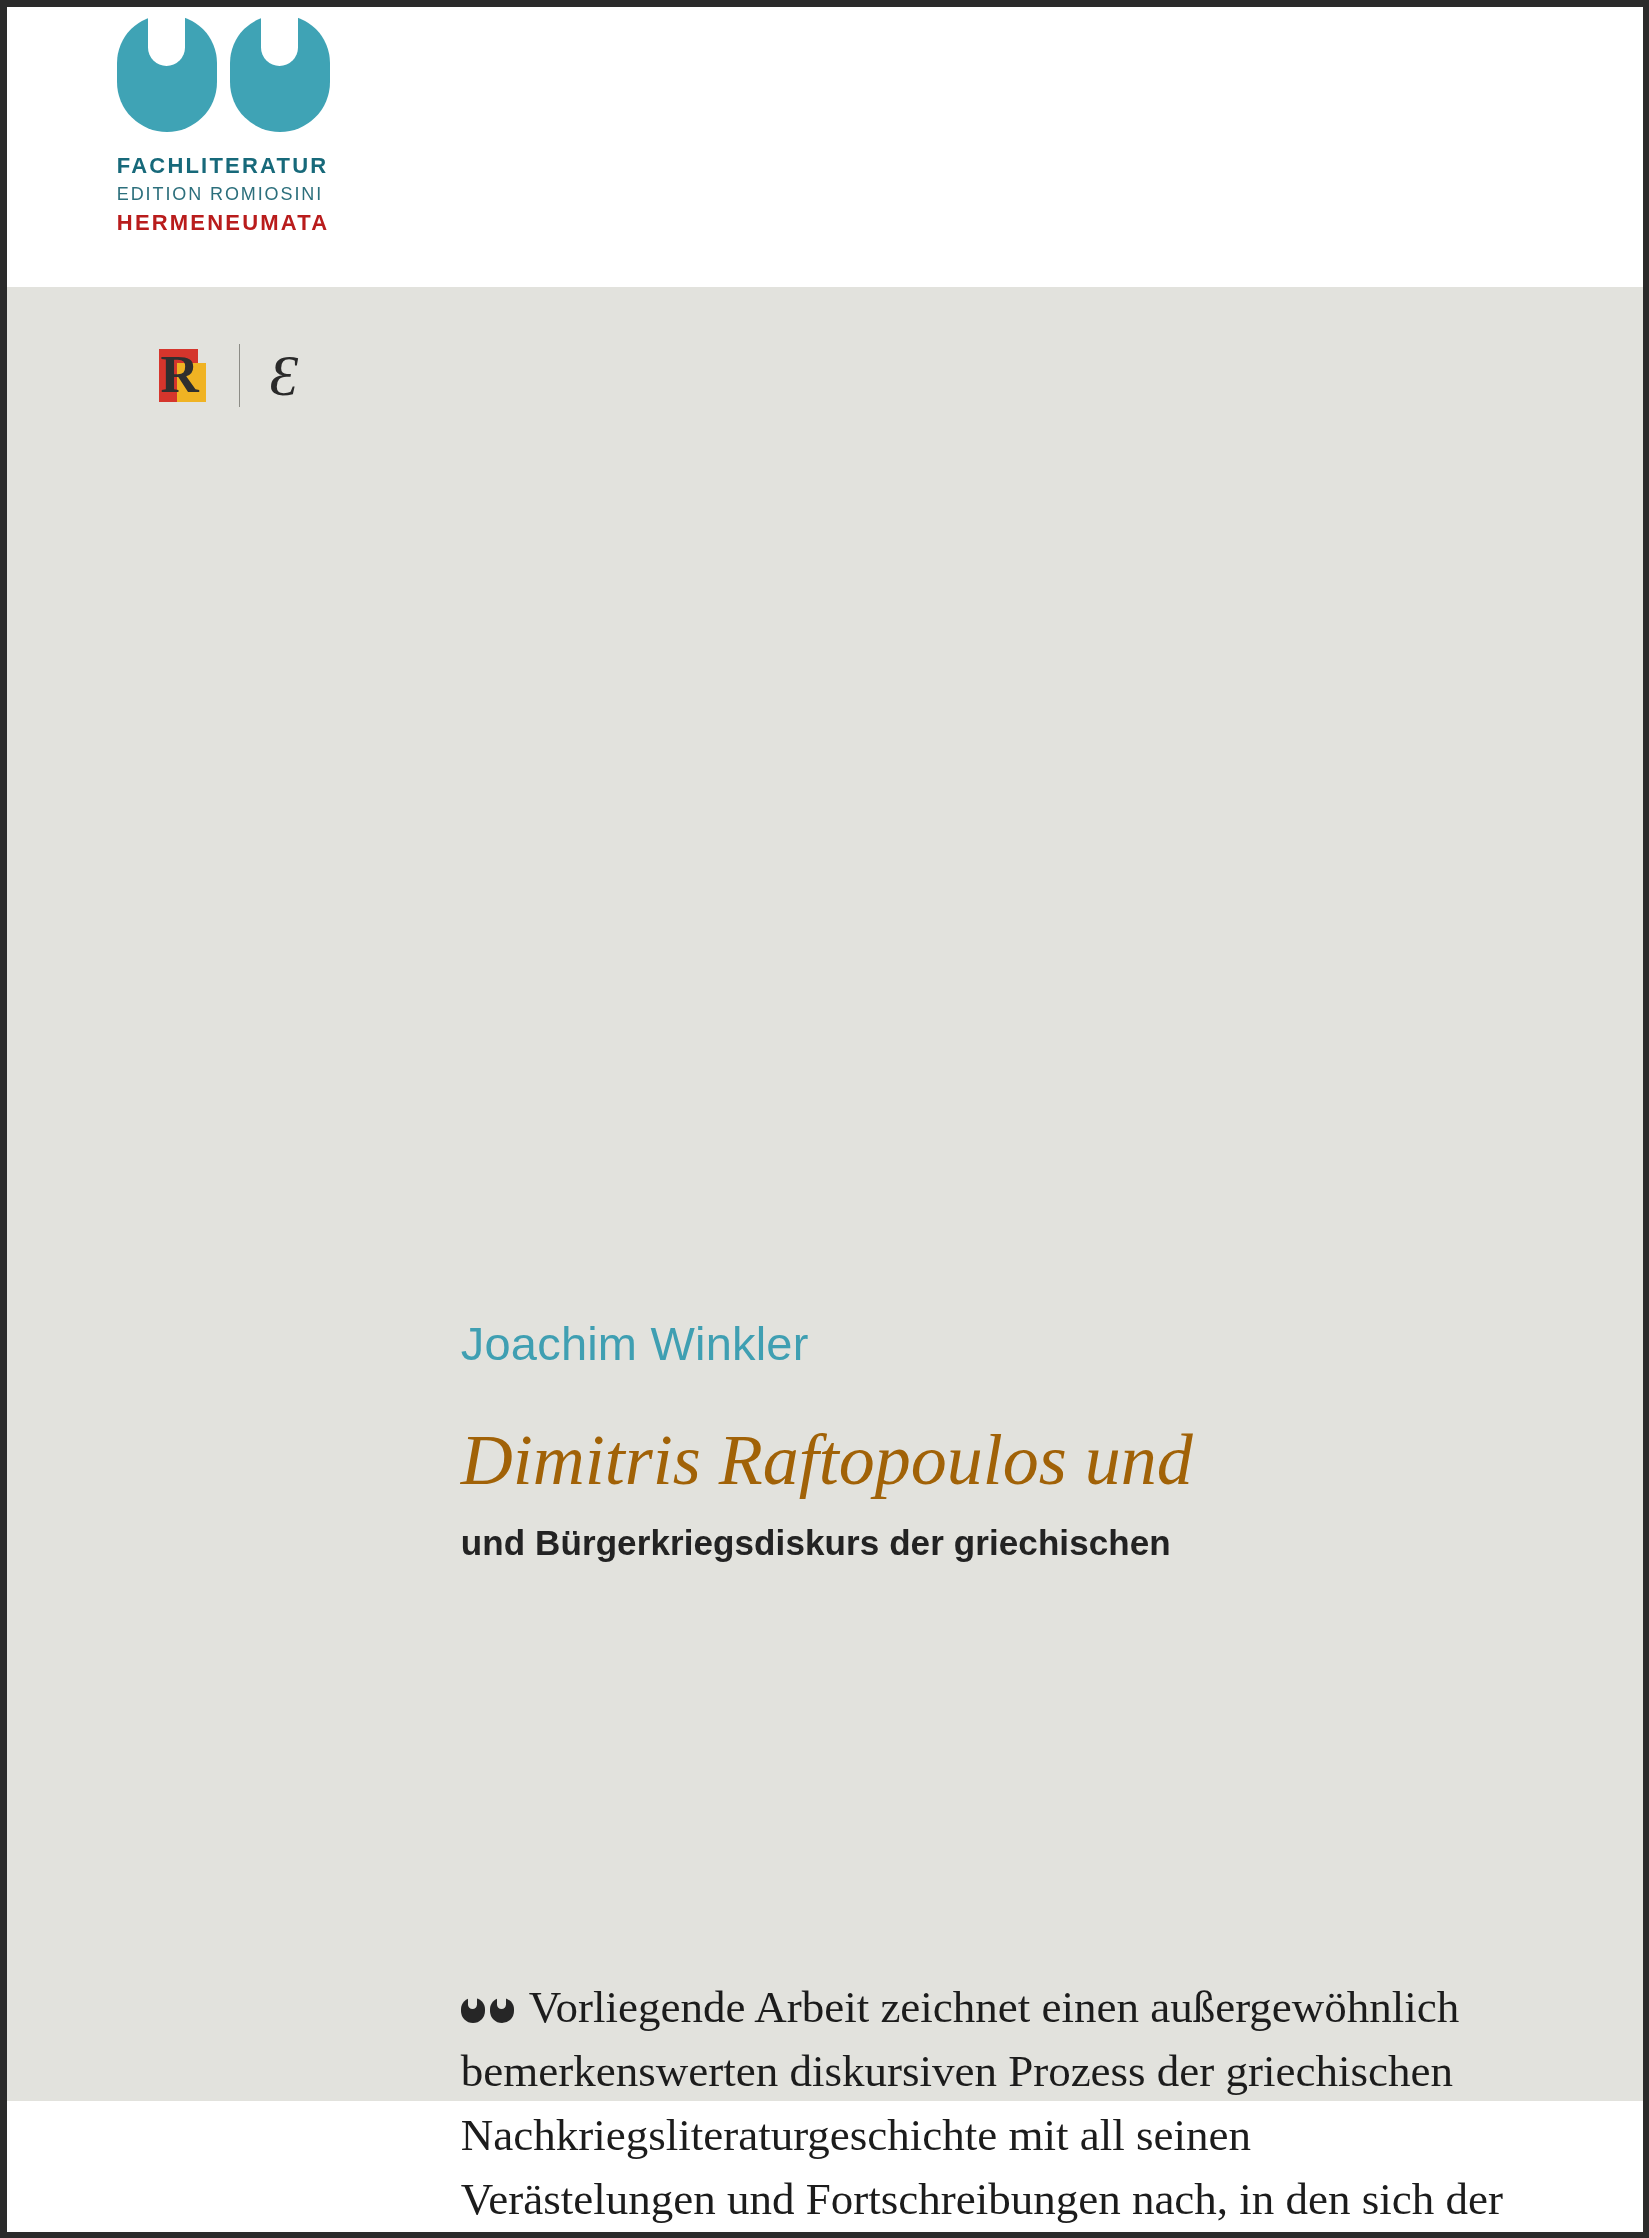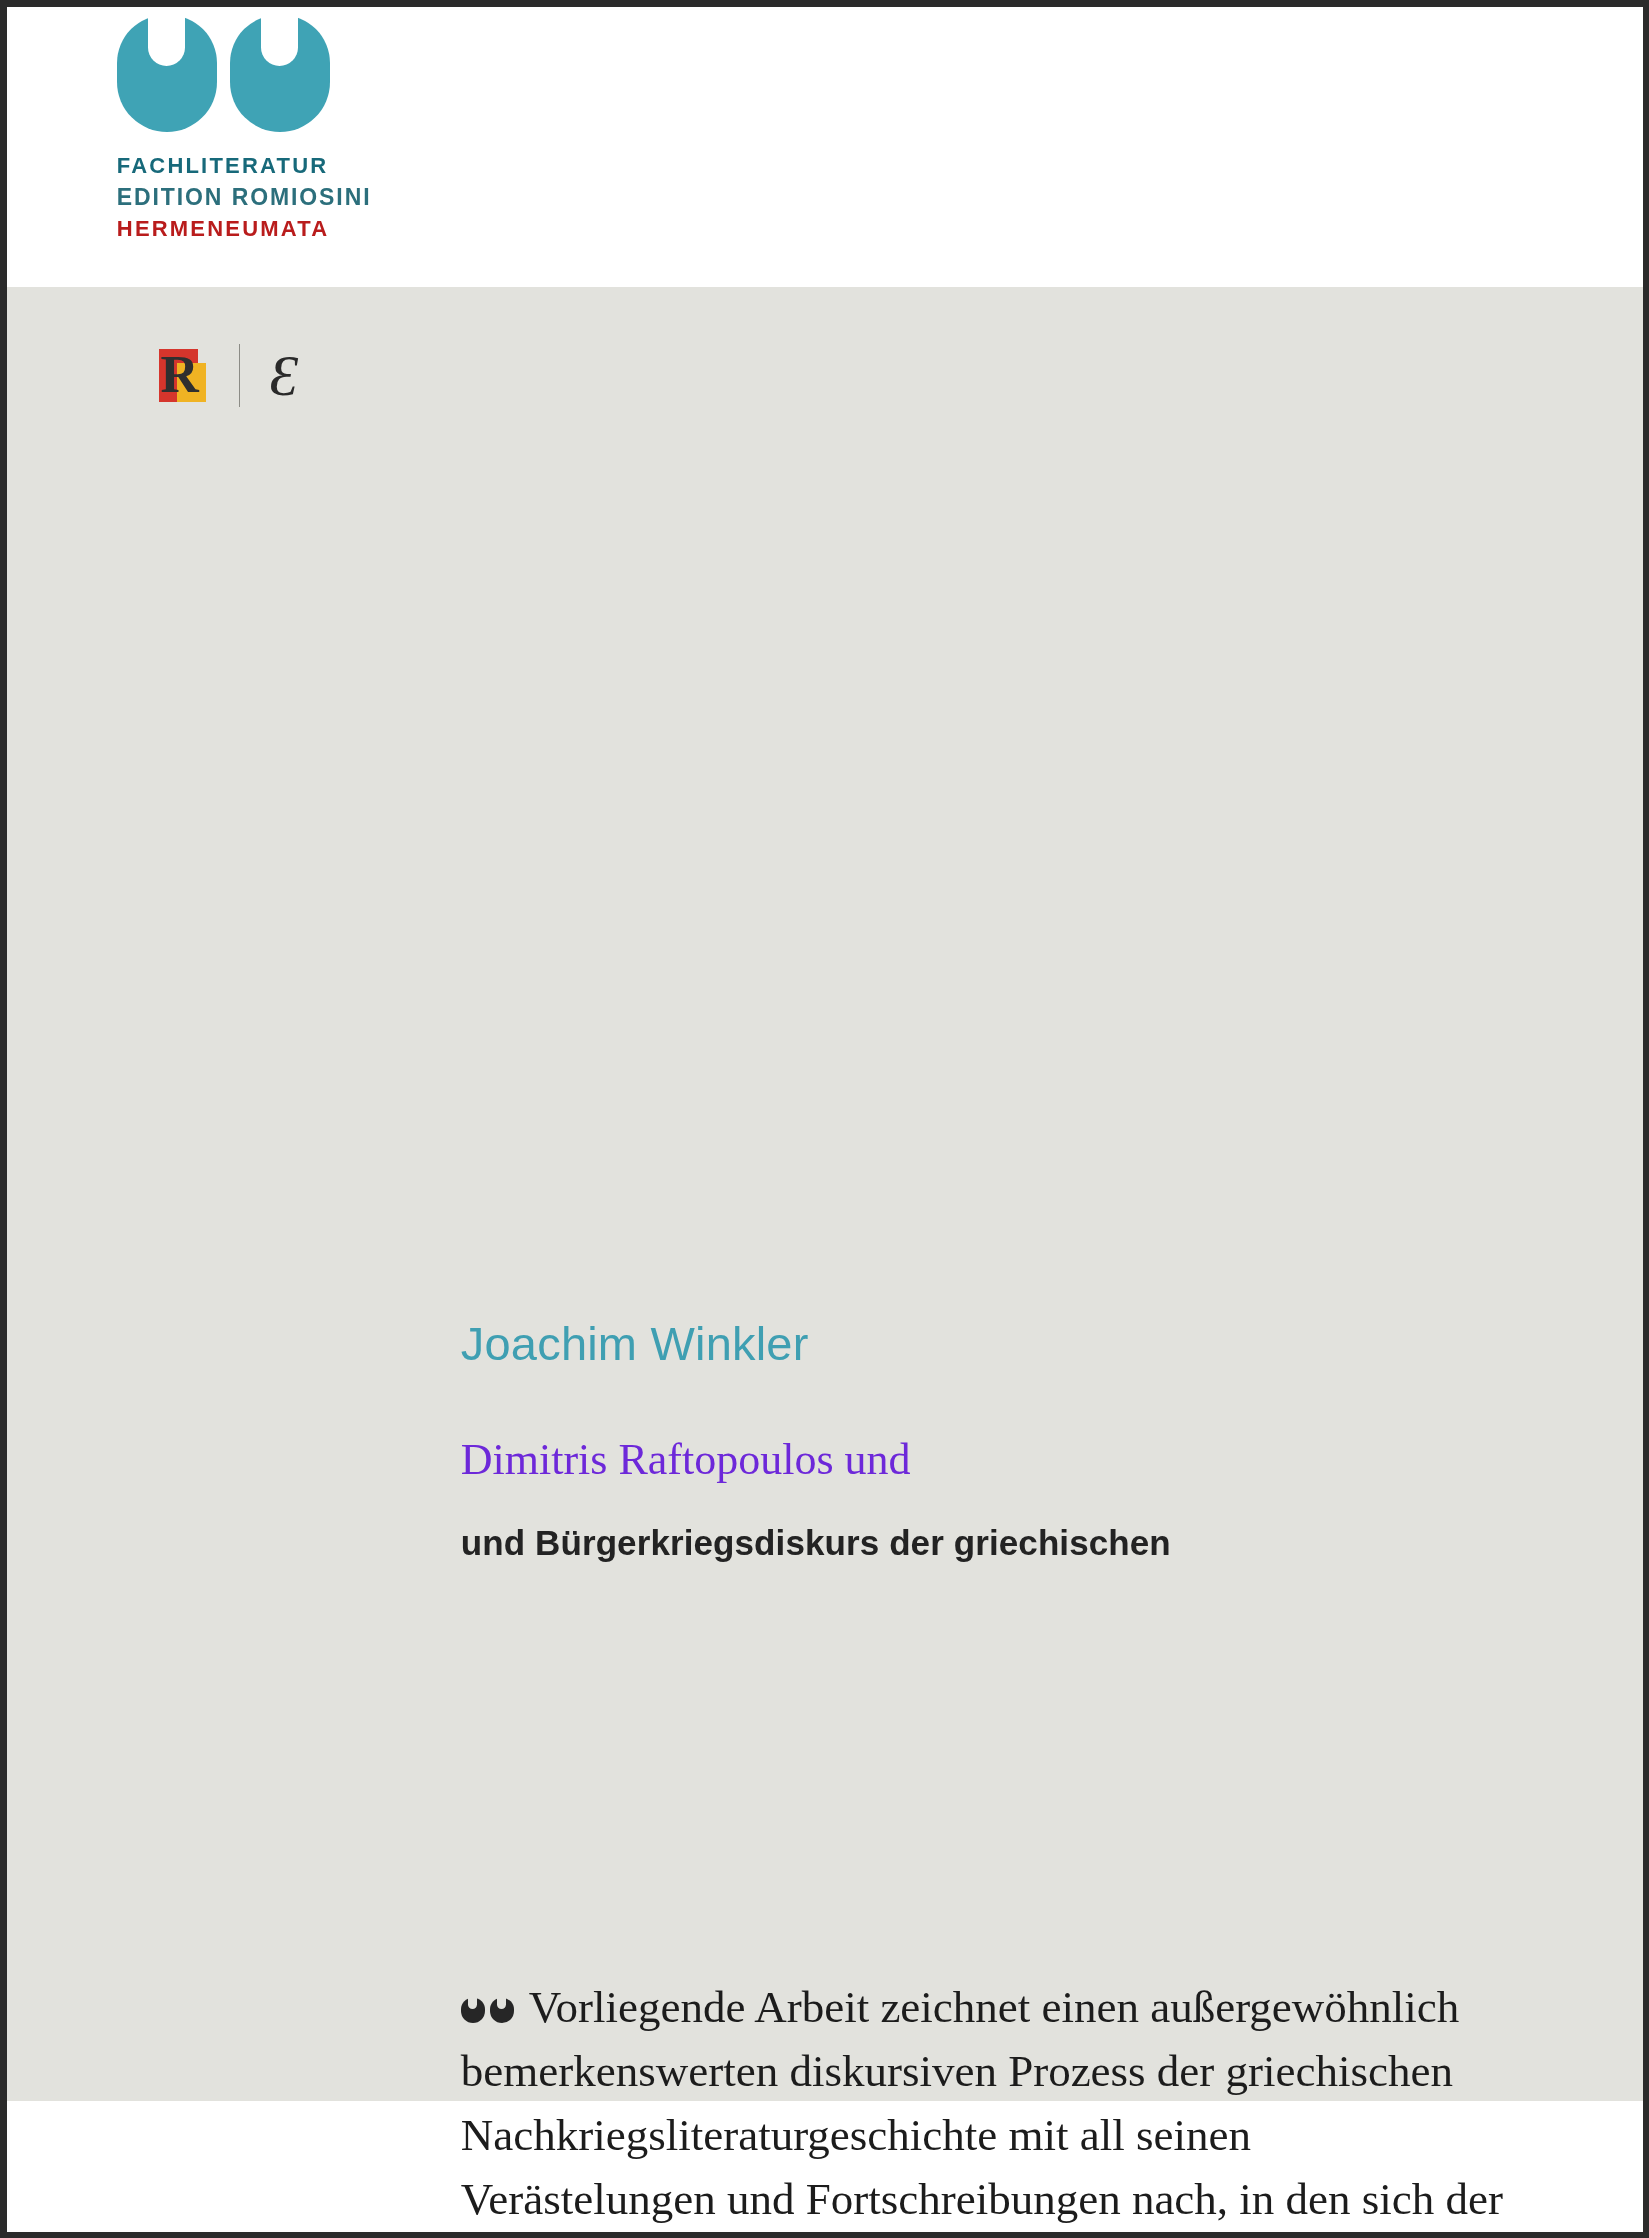--- a/index.html
+++ b/index.html
@@ -75,22 +75,22 @@
     color: #1f6d7d;
     letter-spacing: 1.9px;
   }
   .imprint-line-1 {
     font-size: 22px;
     font-weight: bold;
     color: #17697a;
     letter-spacing: 2.2px;
   }
   .imprint-line-2 {
-    font-size: 23px;
-    font-weight: bold;
+    font-size: 18px;
+    font-weight: normal;
     color: #2c6f7c;
     letter-spacing: 1.9px;
     margin-top: 5.1px;
   }
   .imprint-line-3 {
     font-size: 22px;
     font-weight: bold;
     color: #b91c1c;
     letter-spacing: 2.2px;
     margin-top: 5.1px;
@@ -164,25 +164,26 @@
   }
   .author {
     font-size: 47px;
     color: #3f9fb2;
     font-family: "Liberation Sans", sans-serif;
     letter-spacing: 0.2px;
     margin-bottom: 49px;
   }
   .main-title {
     font-family: "Liberation Serif", serif;
-    font-size: 44px;
+    font-size: 72px;
     line-height: 80px;
-    color: #6d28d9;
+    color: #a16207;
     font-weight: normal;
     margin: 0 0 6.8px 0;
+    font-style: italic;
   }
   .subtitle {
     font-family: "Liberation Sans", sans-serif;
     font-size: 35px;
     line-height: 59px;
     color: #232323;
     font-weight: bold;
     letter-spacing: 0.1px;
     margin-top: 13.6px;
   }

